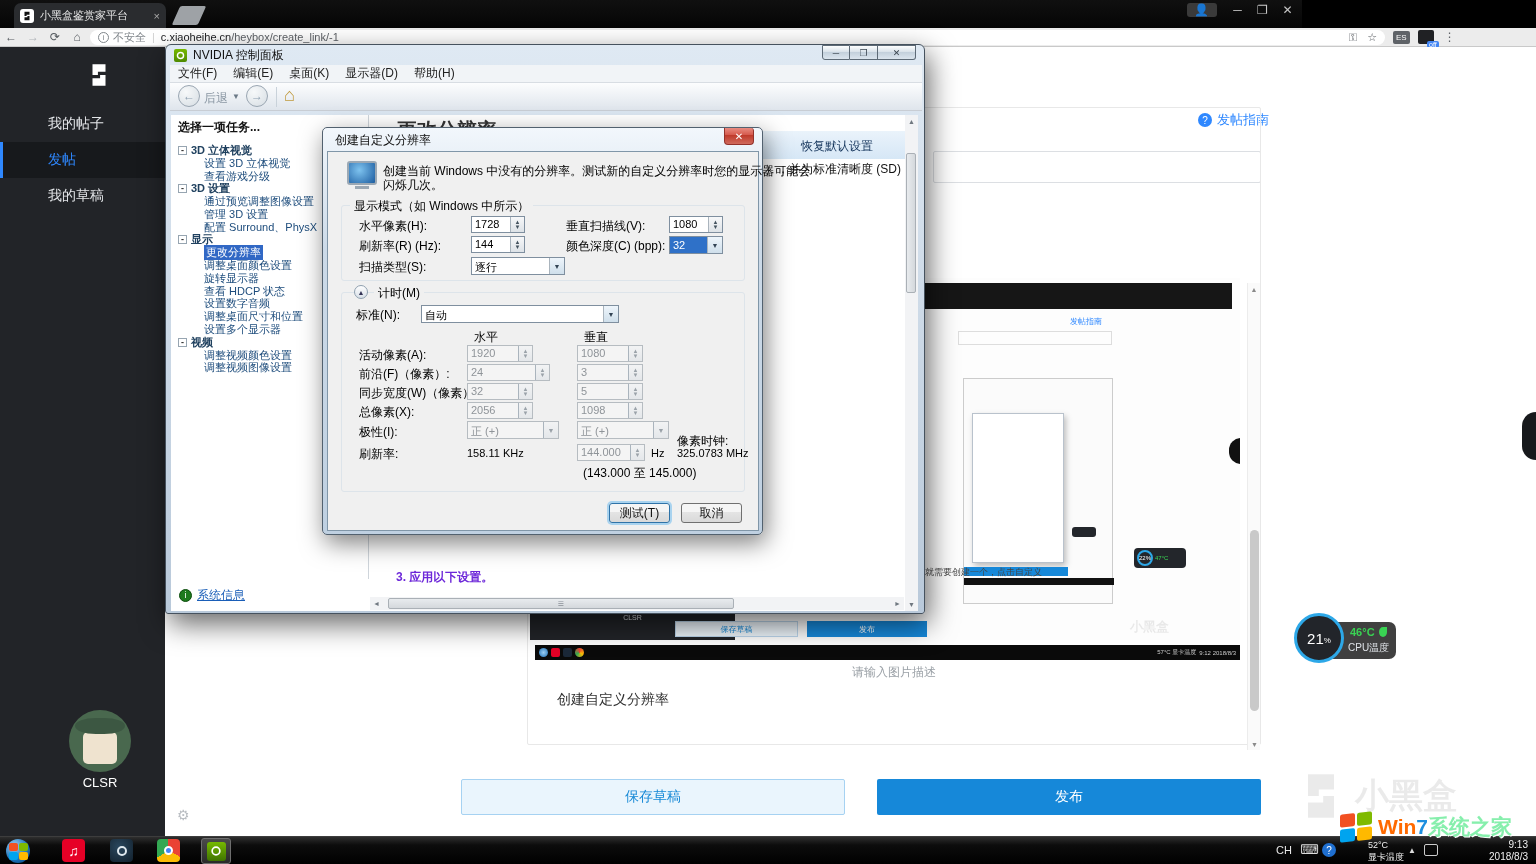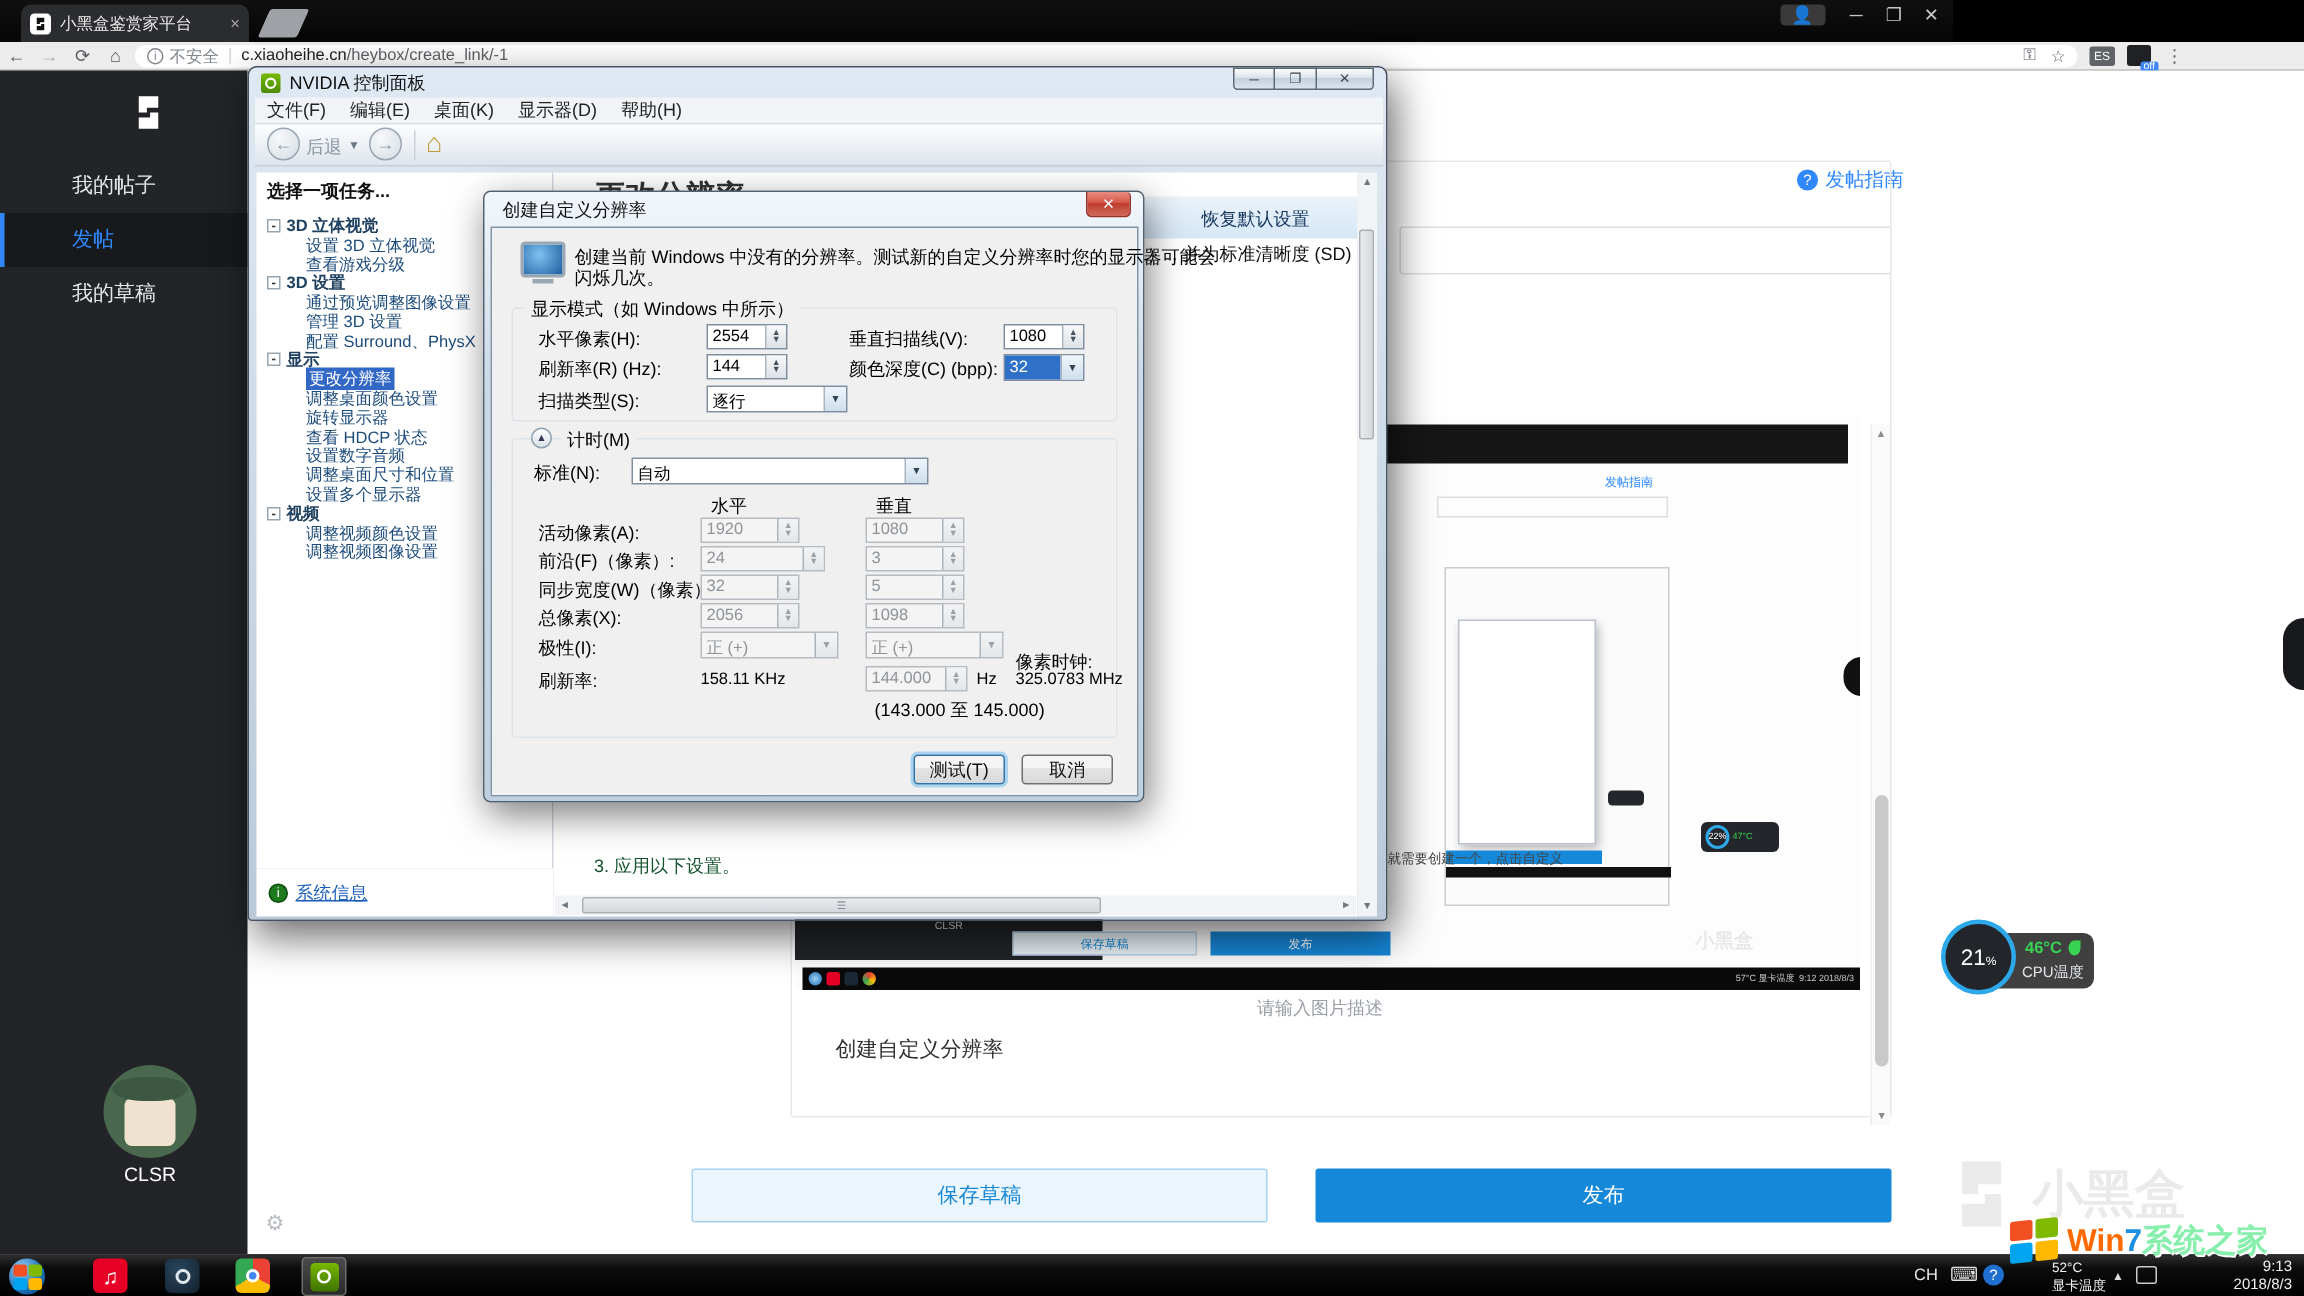--- a/index.html
+++ b/index.html
@@ -189,21 +189,21 @@
       <span style="width:9px;height:9px;border-radius:50%;background:radial-gradient(#9ed0f5,#1a6fb5)"></span>
       <span style="width:9px;height:9px;border-radius:2px;background:#e60026"></span>
       <span style="width:9px;height:9px;border-radius:2px;background:#1b2838"></span>
       <span style="width:9px;height:9px;border-radius:50%;background:conic-gradient(#ea4335,#fbbc05,#34a853,#ea4335)"></span>
       <span style="flex:1"></span>
       <span style="color:#ccc;font-size:6px">57°C 显卡温度</span>
       <span style="color:#ccc;font-size:6px;text-align:right"><span>9:12</span> <span>2018/8/3</span></span>
     </div>
   </div>
 
-  <div class="a" style="left:513px;top:617px;width:734px;text-align:center;color:#9aa0a6;font-size:12px">请输入图片描述</div>
+  <div class="a" style="left:527px;top:617px;width:734px;text-align:center;color:#9aa0a6;font-size:12px">请输入图片描述</div>
   <div class="a" style="left:557px;top:644px;font-size:14px;color:#303030">创建自定义分辨率</div>
 
   <div class="a" id="escroll">
     <div style="padding-top:3px">▲</div>
     <div class="a" id="ethumb"></div>
     <div class="a" style="left:0;bottom:2px;width:13px">▼</div>
   </div>
 
   <div class="a blueb" id="btnsave">保存草稿</div>
   <div class="a blueb" id="btnpub">发布</div>
@@ -340,21 +340,21 @@
     <span style="width:13px;height:13px;border-radius:50%;background:#1d7a1d;color:#fff;font-size:9px;display:inline-flex;align-items:center;justify-content:center;margin-right:5px;border:1px solid #0d4d0d">i</span>
     <span style="color:#1a5eb8;font-size:12px;text-decoration:underline">系统信息</span>
   </div>
 
   <div class="a" id="nvpane">
     <div class="a" style="left:28px;top:2px;height:12px;overflow:hidden;font-size:20px;font-weight:bold;color:#333">更改分辨率</div>
     <div class="a" style="left:0;top:16px;width:536px;height:28px;background:linear-gradient(#eaf3fb,#d6e7f6)">
       <span class="a" style="left:432px;top:7px;font-size:12px;color:#15355c">恢复默认设置</span>
     </div>
     <div class="a" style="left:396px;top:46px;width:140px;overflow:hidden;white-space:nowrap;font-size:12px;color:#111">），并为标准清晰度 (SD) 电视设</div>
-    <div class="a" style="left:27px;top:454px;font-size:12px;font-weight:normal;color:#14532d">3. 应用以下设置。</div>
+    <div class="a" style="left:27px;top:454px;font-size:12px;font-weight:bold;color:#6d28d9">3. 应用以下设置。</div>
     <div class="a" id="hscroll">
       <span style="margin-left:3px">◄</span>
       <span style="margin-left:8px;width:346px;height:11px;background:linear-gradient(#e8ebee,#d4d8dc);border:1px solid #aab0b6;border-radius:2px;display:inline-flex;align-items:center;justify-content:center;color:#8a9098">☰</span>
       <span style="margin-left:auto;margin-right:3px">►</span>
     </div>
   </div>
   <div class="a" id="vscroll">
     <div style="padding-top:3px">▲</div>
     <div class="a" style="left:1px;top:38px;width:10px;height:140px;background:linear-gradient(90deg,#e8ebee,#d4d8dc);border:1px solid #aab0b6;border-radius:2px"></div>
     <div class="a" style="left:0;bottom:3px;width:13px">▼</div>
@@ -368,21 +368,21 @@
     <div class="a" id="monitor"></div>
     <div class="a" id="monstand"></div>
     <div class="lbl" style="left:55px;top:11px">创建当前 Windows 中没有的分辨率。测试新的自定义分辨率时您的显示器可能会</div>
     <div class="lbl" style="left:55px;top:25px">闪烁几次。</div>
 
     <div class="grp" style="left:13px;top:53px;width:404px;height:76px"></div>
     <div class="lbl" style="left:22px;top:46px;background:#f0f0f0;padding:0 4px">显示模式（如 Windows 中所示）</div>
 
     <div class="lbl" style="left:31px;top:66px">水平像素(H):</div>
     <div class="spin" style="left:143px;top:64px;width:54px">
-        <span class="v">2554</span>
+        <span class="v">1728</span>
         <span class="ud">▲<br>▼</span>
       </div>
     <div class="lbl" style="left:238px;top:66px">垂直扫描线(V):</div>
     <div class="spin" style="left:341px;top:64px;width:54px">
         <span class="v">1080</span>
         <span class="ud">▲<br>▼</span>
       </div>
 
     <div class="lbl" style="left:31px;top:86px">刷新率(R) (Hz):</div>
     <div class="spin" style="left:143px;top:84px;width:54px">

